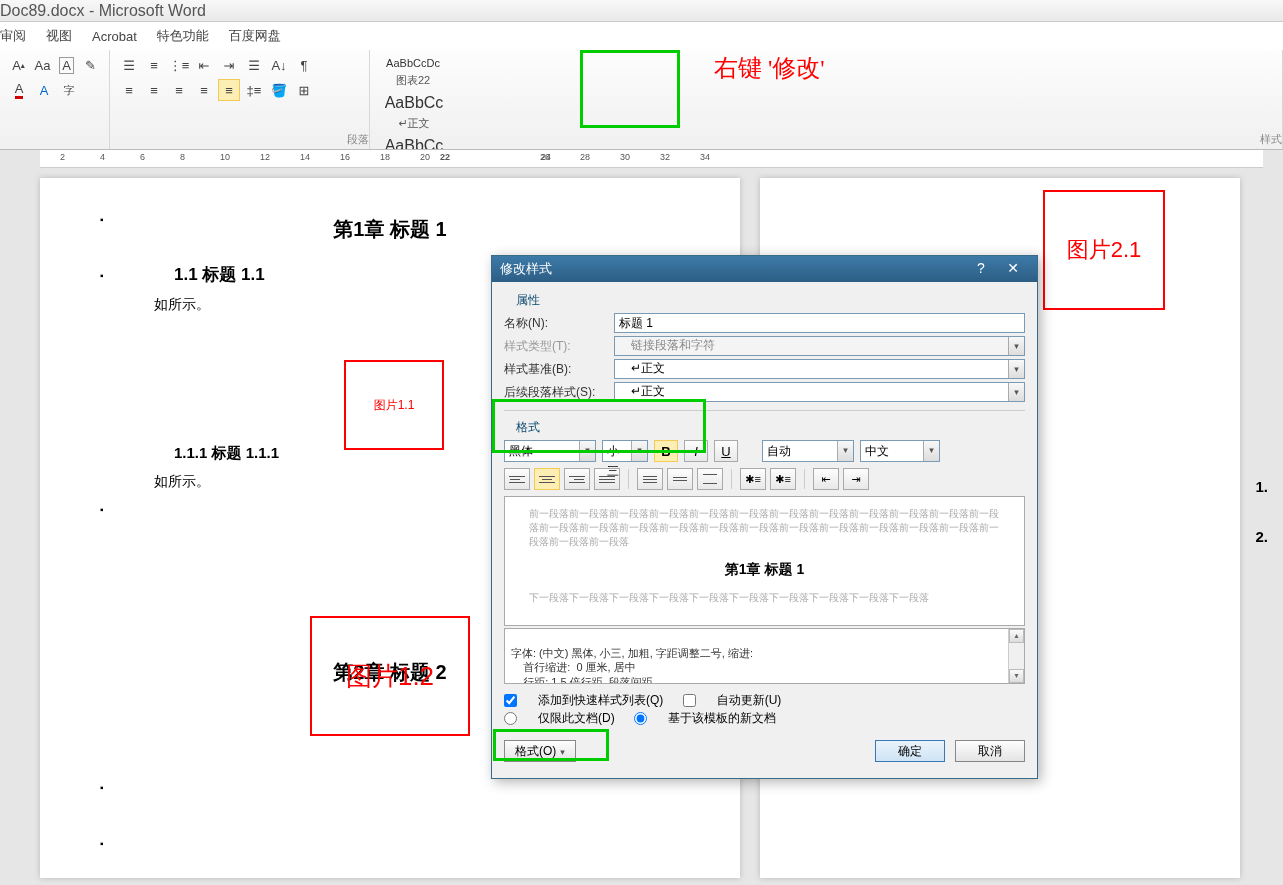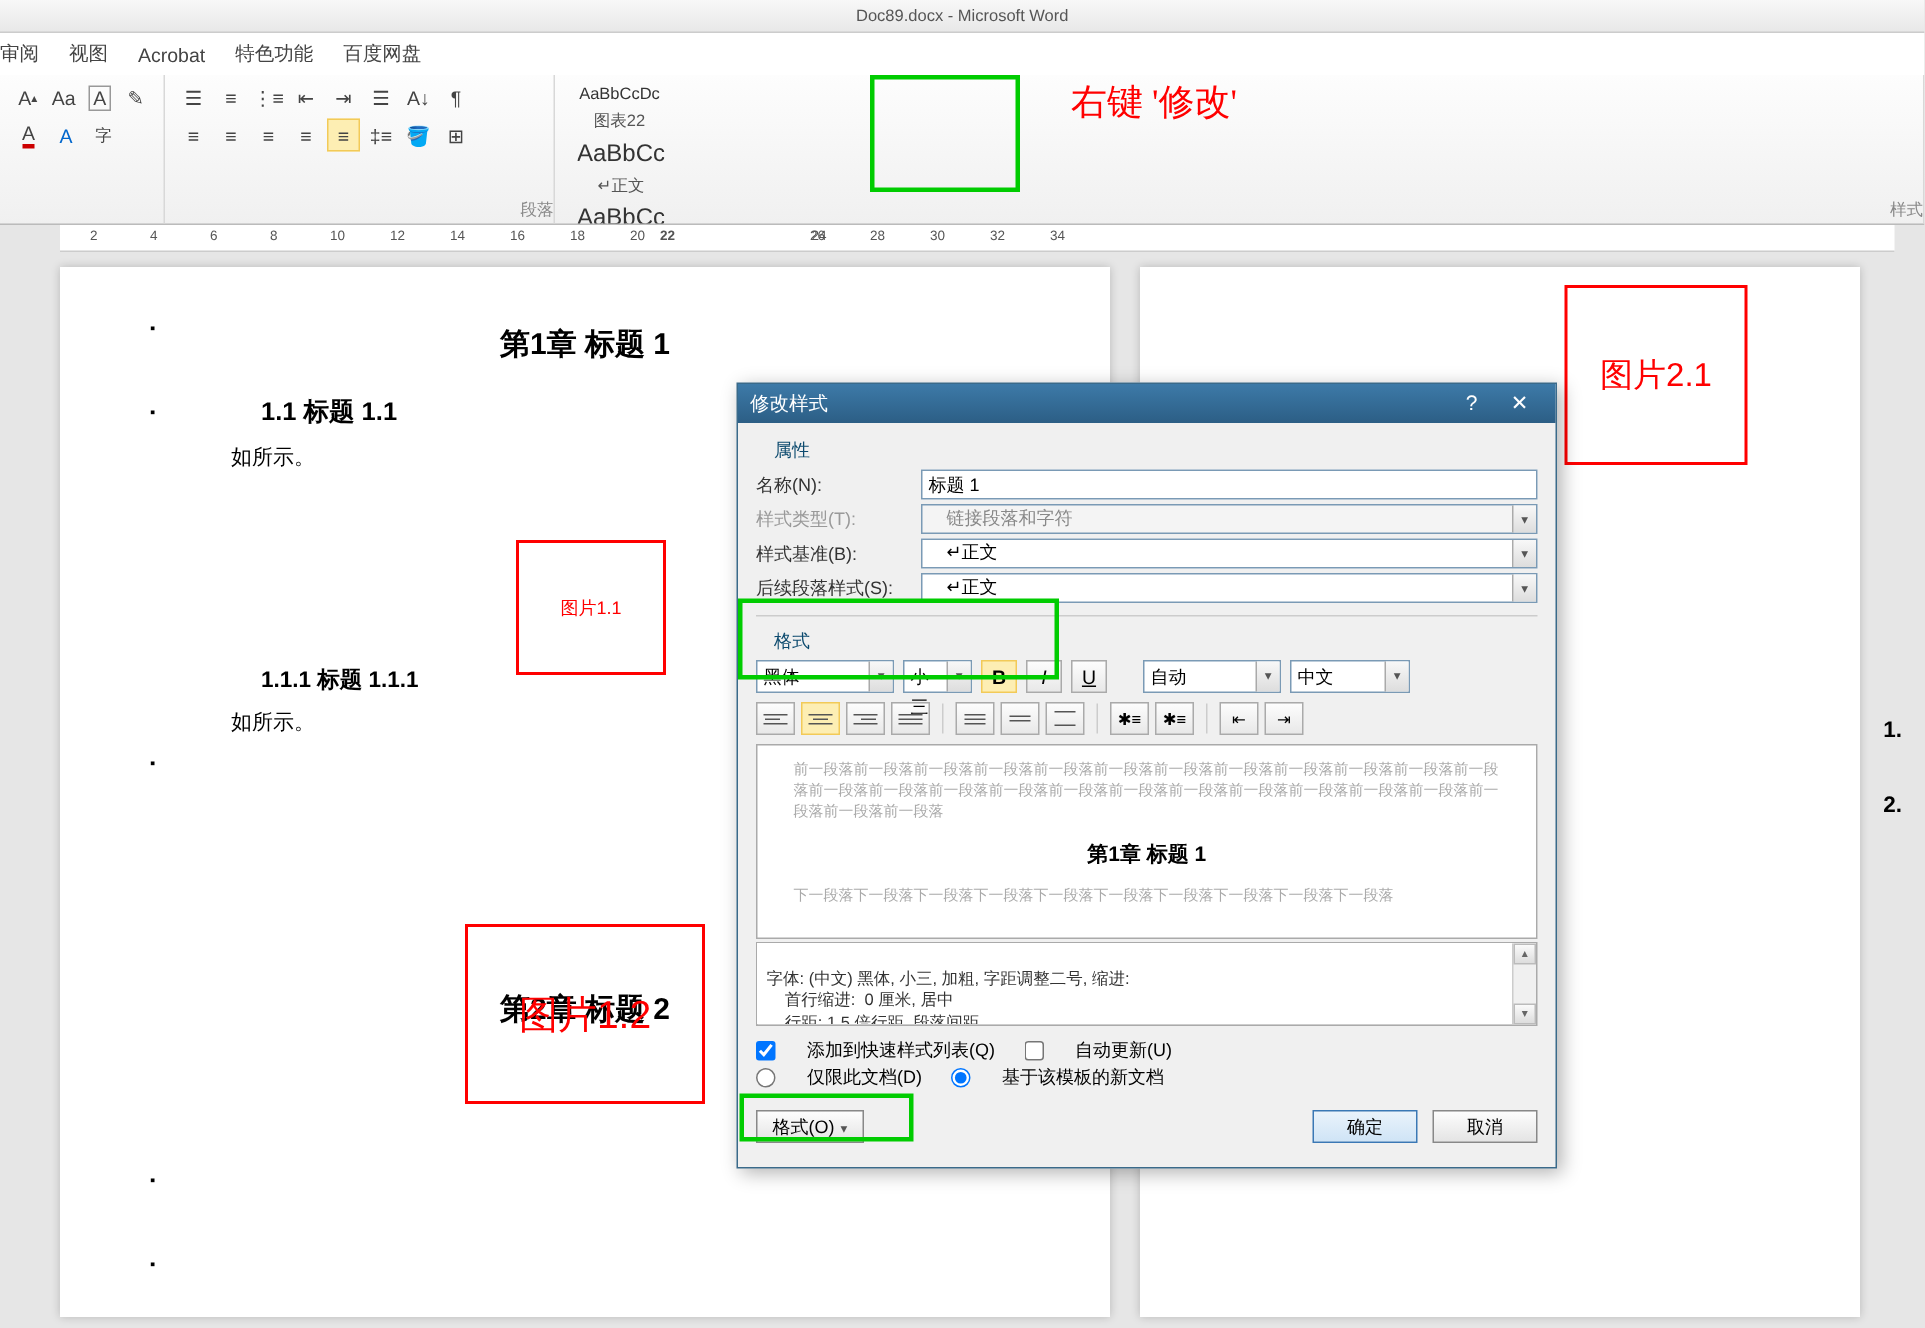--- a/index.html
+++ b/index.html
@@ -1,17 +1,17 @@
 <!DOCTYPE html>
 <html><head>
 <meta charset="utf-8">
 <style>
 *{box-sizing:border-box;margin:0;padding:0;font-family:"Microsoft YaHei",Arial,sans-serif}
 body{background:#e6e6e6;width:1283px;height:885px;overflow:hidden;position:relative;font-size:12px}
-.title-bar{background:linear-gradient(#f8f8f8,#e8e8e8);height:22px;text-align:center;line-height:22px;font-size:11px;color:#555;border-bottom:1px solid #ccc}
+.title-bar{background:linear-gradient(#f8f8f8,#e8e8e8);height:22px;text-align:left;line-height:22px;font-size:16px;color:#555;border-bottom:1px solid #ccc}
 .menu-bar{background:#fff;height:28px;display:flex;align-items:center;padding-left:0;gap:20px;font-size:13px;color:#444}
 .menu-bar span{cursor:pointer}
 .ribbon{background:linear-gradient(#fdfdfd,#f0f0f0);height:100px;border-bottom:1px solid #bbb;display:flex}
 .ribbon-group{border-right:1px solid #d8d8d8;padding:4px 8px;display:flex;flex-direction:column;position:relative}
 .group-label{position:absolute;bottom:2px;left:0;right:0;text-align:right;font-size:11px;color:#888}
 .font-tools{width:110px}
 .btn-row{display:flex;gap:3px;margin-bottom:3px}
 .tool-btn{width:22px;height:22px;border:1px solid transparent;display:flex;align-items:center;justify-content:center;font-size:13px;color:#444;background:transparent;cursor:pointer}
 .para-tools{width:260px}
 .styles-group{flex:1;display:flex;align-items:flex-start;padding:4px 6px;position:relative;overflow:hidden}

